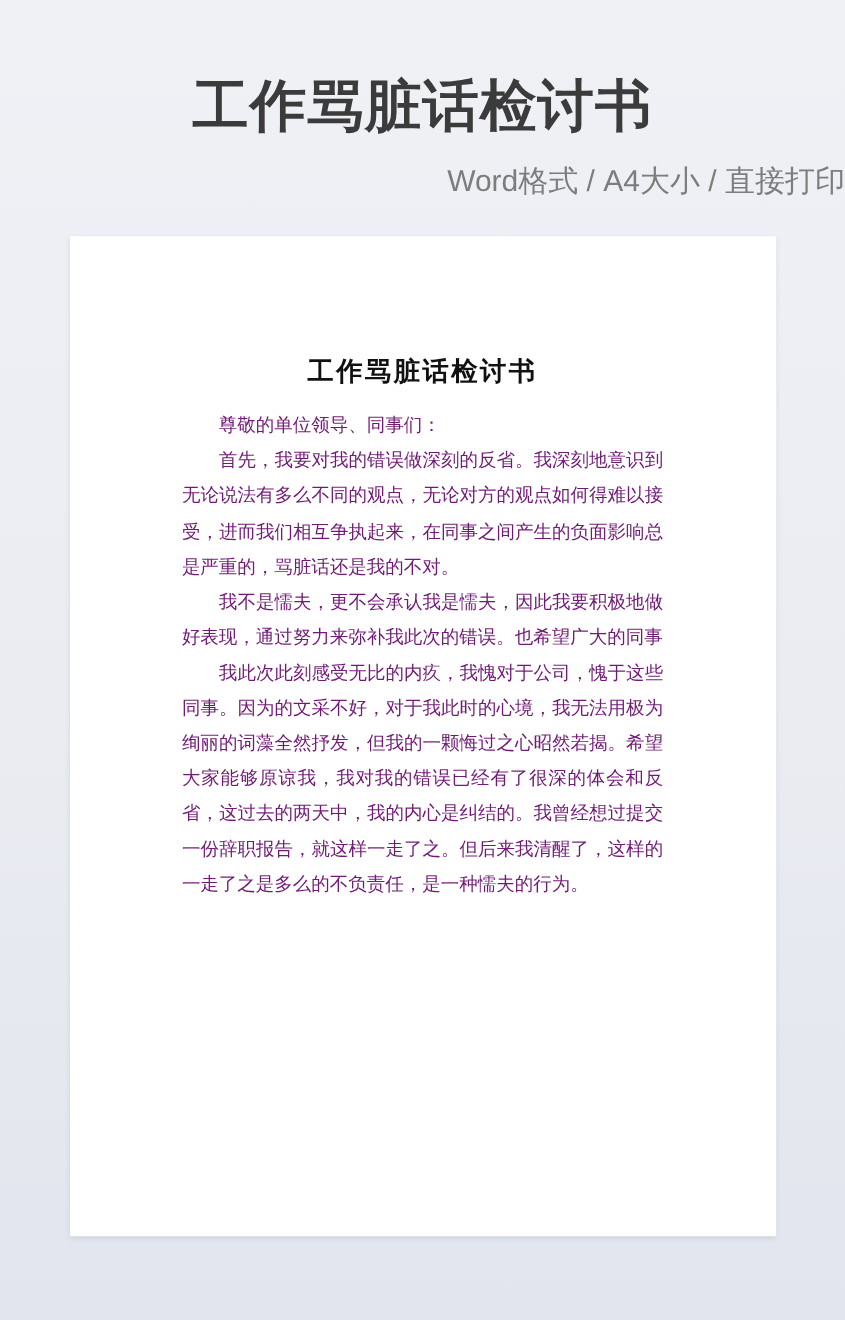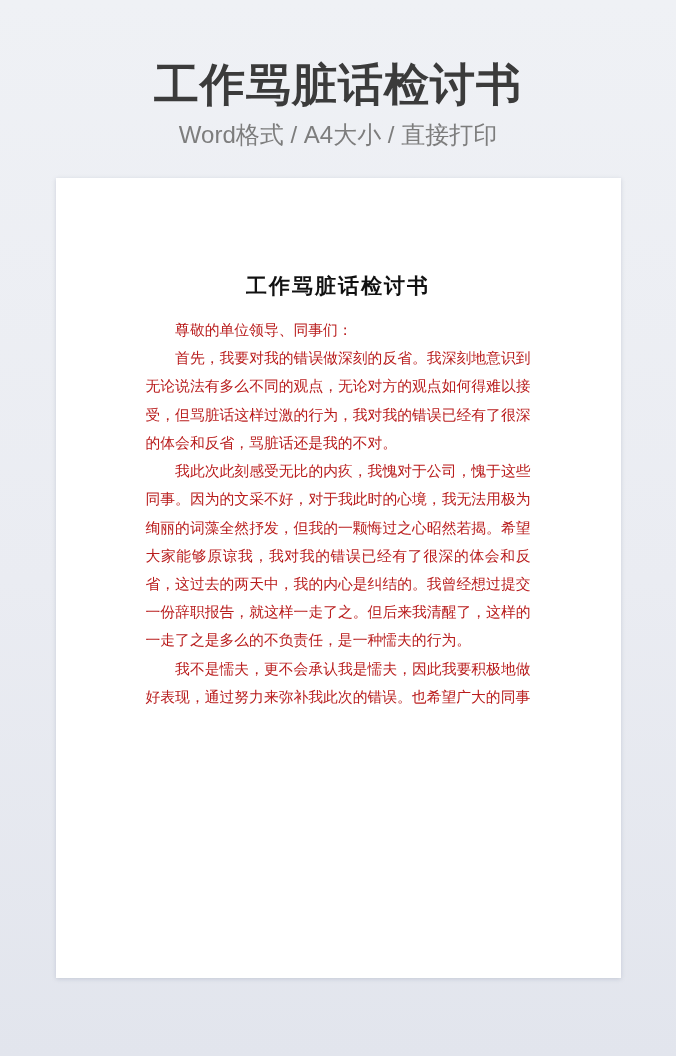--- a/index.html
+++ b/index.html
@@ -16,25 +16,26 @@
   }
   .header-title {
     font-size: 45px;
     font-weight: bold;
     color: #3b3b3b;
     letter-spacing: 1px;
     line-height: 1.22;
     font-family: "Liberation Sans", sans-serif;
   }
   .header-subtitle {
-    margin-top: 6px;
+    margin-top: 17px;
     font-size: 24px;
     color: #7d7d7d;
     line-height: 1.3;
     font-family: "Liberation Sans", sans-serif;
+    text-align: right;
   }
   .paper {
     width: 565px;
     height: 800px;
     margin: 28px auto 0;
     background: #ffffff;
     box-sizing: border-box;
     padding: 94px 90px 0 90px;
     box-shadow: 0 1px 4px rgba(120, 130, 150, 0.28);
   }
@@ -45,34 +46,34 @@
     font-weight: bold;
     font-size: 21px;
     letter-spacing: 2px;
     color: #111111;
   }
   .doc-body p {
     margin: 0;
     font-family: "Liberation Serif", "DejaVu Serif", serif;
     font-size: 14.8px;
     line-height: 28.2px;
-    color: #b91c1c;
+    color: #701a75;
     text-align: justify;
     text-indent: 2em;
   }
 </style>
 </head>
 <body>
 
 <div class="header">
   <div class="header-title">工作骂脏话检讨书</div>
   <div class="header-subtitle">Word格式 / A4大小 / 直接打印</div>
 </div>
 
 <div class="paper">
   <h1 class="doc-title">工作骂脏话检讨书</h1>
   <div class="doc-body">
     <p>尊敬的单位领导、同事们：</p>
-    <p>首先，我要对我的错误做深刻的反省。我深刻地意识到无论说法有多么不同的观点，无论对方的观点如何得难以接受，但骂脏话这样过激的行为，我对我的错误已经有了很深的体会和反省，骂脏话还是我的不对。</p>
+    <p>首先，我要对我的错误做深刻的反省。我深刻地意识到无论说法有多么不同的观点，无论对方的观点如何得难以接受，进而我们相互争执起来，在同事之间产生的负面影响总是严重的，骂脏话还是我的不对。</p>
+    <p>我不是懦夫，更不会承认我是懦夫，因此我要积极地做好表现，通过努力来弥补我此次的错误。也希望广大的同事</p>
     <p>我此次此刻感受无比的内疚，我愧对于公司，愧于这些同事。因为的文采不好，对于我此时的心境，我无法用极为绚丽的词藻全然抒发，但我的一颗悔过之心昭然若揭。希望大家能够原谅我，我对我的错误已经有了很深的体会和反省，这过去的两天中，我的内心是纠结的。我曾经想过提交一份辞职报告，就这样一走了之。但后来我清醒了，这样的一走了之是多么的不负责任，是一种懦夫的行为。</p>
-    <p>我不是懦夫，更不会承认我是懦夫，因此我要积极地做好表现，通过努力来弥补我此次的错误。也希望广大的同事</p>
   </div>
 </div>
 
 </body></html>

